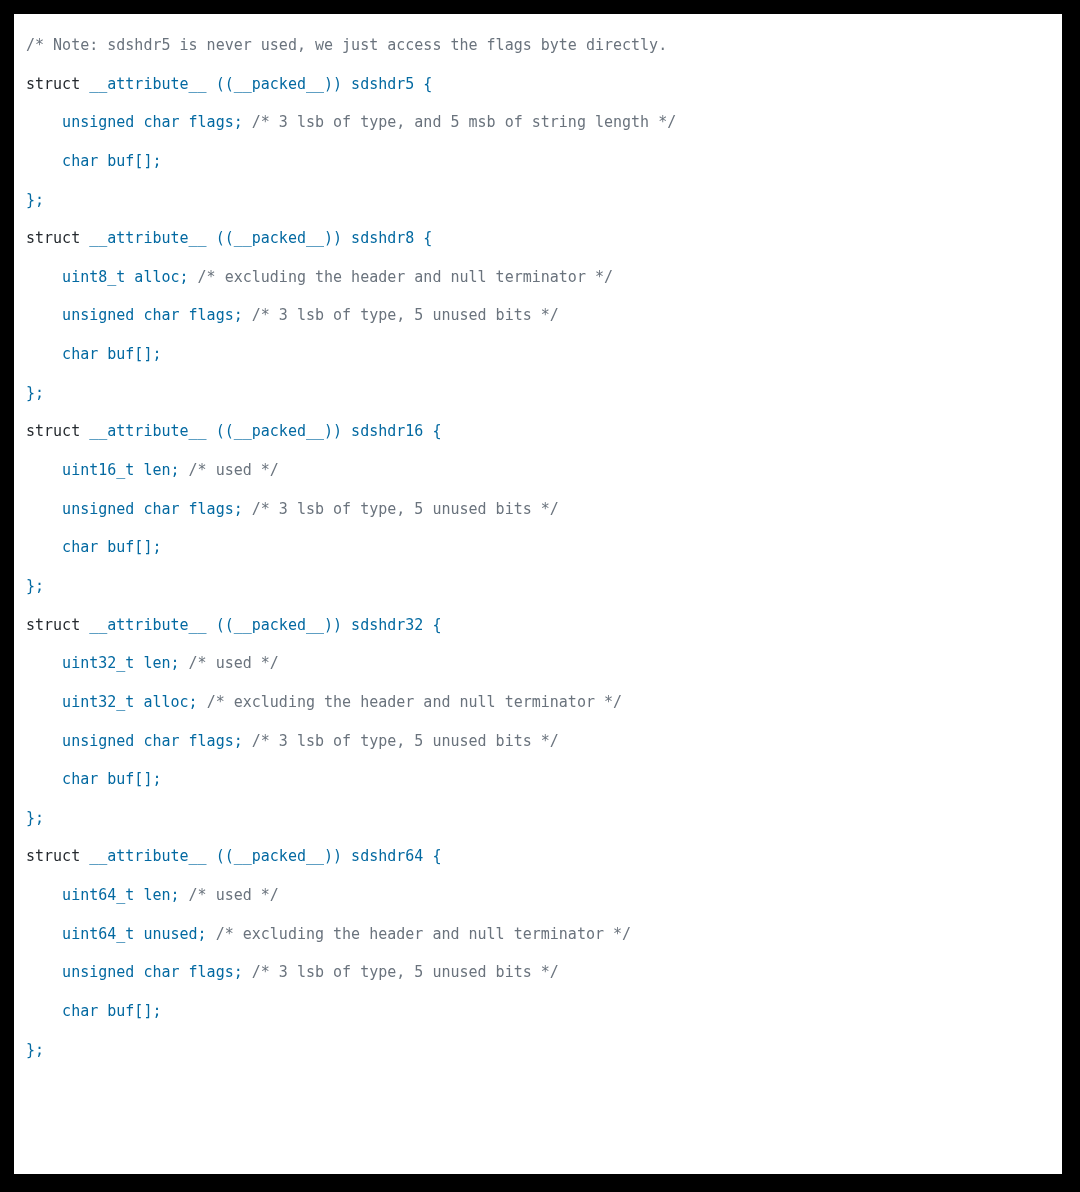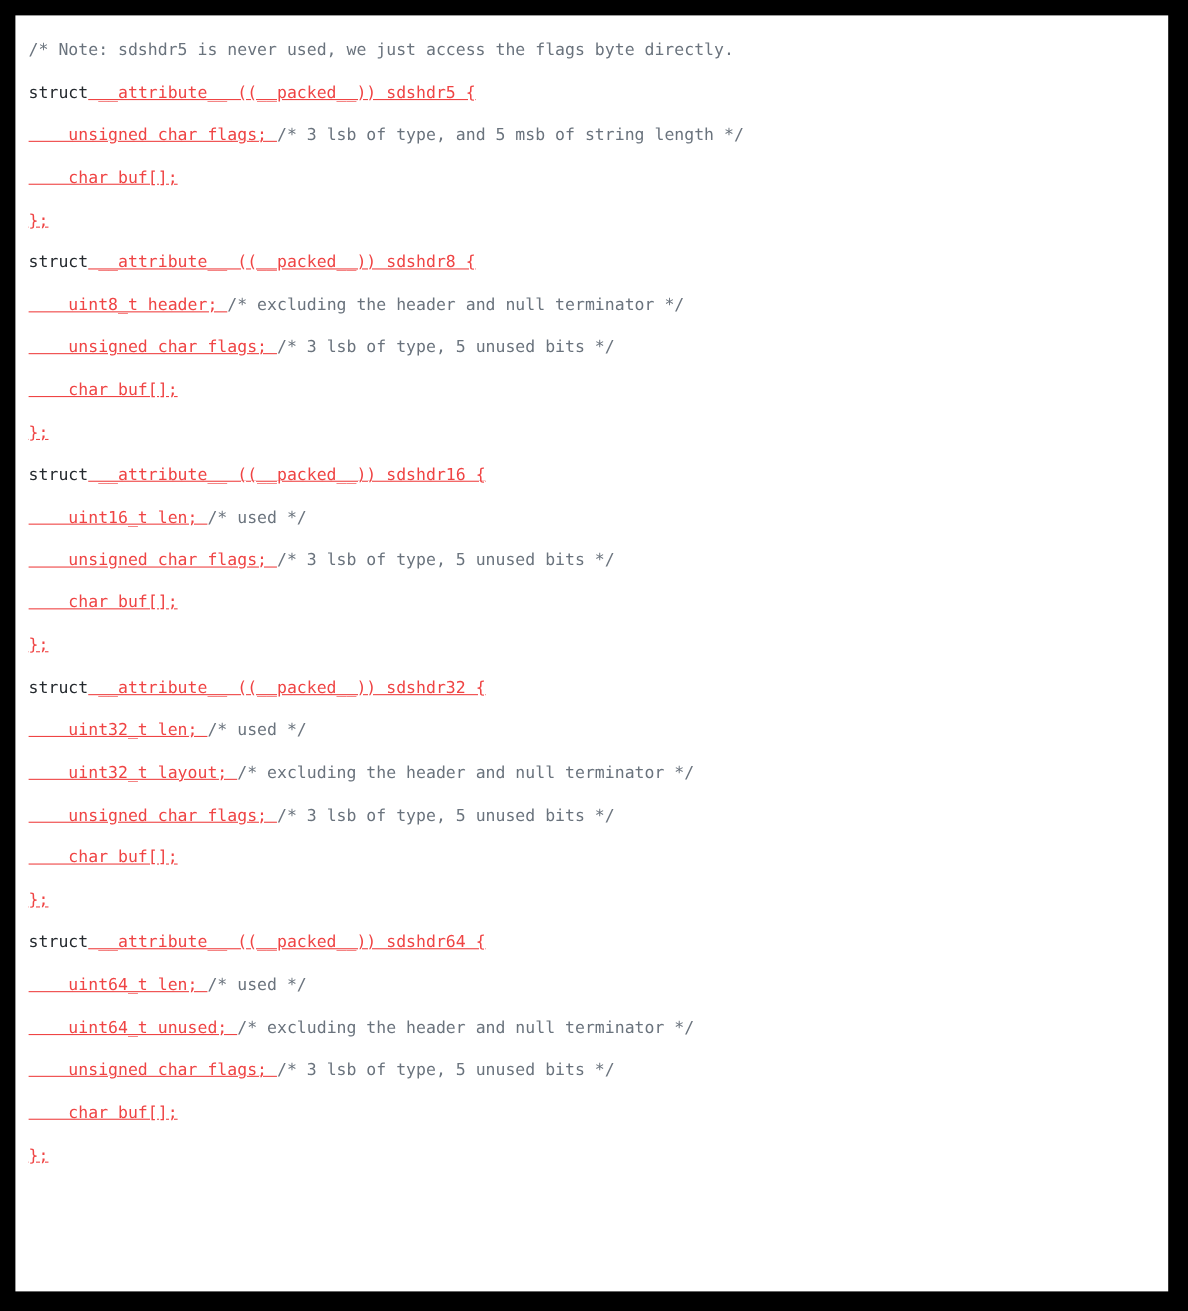--- a/index.html
+++ b/index.html
@@ -31,47 +31,47 @@
     height: 38.65px;
     line-height: 38.65px;
     font-size: 15px;
     font-family: "DejaVu Sans Mono", monospace;
     white-space: pre;
     padding-left: 12px;
     letter-spacing: 0px;
     color: #24292e;
   }
   .tok { white-space: pre; }
-  .tok-code    { color: #ef4444; text-decoration: underline; }
+  .tok-code    { color: #0369a1; }
   .tok-comment { color: #6a737d; }
 </style>
 </head>
 <body>
 
 <div id="code-frame">
   <div id="code-panel">
     <div id="code-body">
         <div class="code-line"><span class="tok tok-comment">/* Note: sdshdr5 is never used, we just access the flags byte directly.</span></div>
         <div class="code-line"><span class="tok tok-keyword">struct</span><span class="tok tok-code"> __attribute__ ((__packed__)) sdshdr5 {</span></div>
         <div class="code-line"><span class="tok tok-code">    unsigned char flags; </span><span class="tok tok-comment">/* 3 lsb of type, and 5 msb of string length */</span></div>
         <div class="code-line"><span class="tok tok-code">    char buf[];</span></div>
         <div class="code-line"><span class="tok tok-code">};</span></div>
         <div class="code-line"><span class="tok tok-keyword">struct</span><span class="tok tok-code"> __attribute__ ((__packed__)) sdshdr8 {</span></div>
-        <div class="code-line"><span class="tok tok-code">    uint8_t header; </span><span class="tok tok-comment">/* excluding the header and null terminator */</span></div>
+        <div class="code-line"><span class="tok tok-code">    uint8_t alloc; </span><span class="tok tok-comment">/* excluding the header and null terminator */</span></div>
         <div class="code-line"><span class="tok tok-code">    unsigned char flags; </span><span class="tok tok-comment">/* 3 lsb of type, 5 unused bits */</span></div>
         <div class="code-line"><span class="tok tok-code">    char buf[];</span></div>
         <div class="code-line"><span class="tok tok-code">};</span></div>
         <div class="code-line"><span class="tok tok-keyword">struct</span><span class="tok tok-code"> __attribute__ ((__packed__)) sdshdr16 {</span></div>
         <div class="code-line"><span class="tok tok-code">    uint16_t len; </span><span class="tok tok-comment">/* used */</span></div>
         <div class="code-line"><span class="tok tok-code">    unsigned char flags; </span><span class="tok tok-comment">/* 3 lsb of type, 5 unused bits */</span></div>
         <div class="code-line"><span class="tok tok-code">    char buf[];</span></div>
         <div class="code-line"><span class="tok tok-code">};</span></div>
         <div class="code-line"><span class="tok tok-keyword">struct</span><span class="tok tok-code"> __attribute__ ((__packed__)) sdshdr32 {</span></div>
         <div class="code-line"><span class="tok tok-code">    uint32_t len; </span><span class="tok tok-comment">/* used */</span></div>
-        <div class="code-line"><span class="tok tok-code">    uint32_t layout; </span><span class="tok tok-comment">/* excluding the header and null terminator */</span></div>
+        <div class="code-line"><span class="tok tok-code">    uint32_t alloc; </span><span class="tok tok-comment">/* excluding the header and null terminator */</span></div>
         <div class="code-line"><span class="tok tok-code">    unsigned char flags; </span><span class="tok tok-comment">/* 3 lsb of type, 5 unused bits */</span></div>
         <div class="code-line"><span class="tok tok-code">    char buf[];</span></div>
         <div class="code-line"><span class="tok tok-code">};</span></div>
         <div class="code-line"><span class="tok tok-keyword">struct</span><span class="tok tok-code"> __attribute__ ((__packed__)) sdshdr64 {</span></div>
         <div class="code-line"><span class="tok tok-code">    uint64_t len; </span><span class="tok tok-comment">/* used */</span></div>
         <div class="code-line"><span class="tok tok-code">    uint64_t unused; </span><span class="tok tok-comment">/* excluding the header and null terminator */</span></div>
         <div class="code-line"><span class="tok tok-code">    unsigned char flags; </span><span class="tok tok-comment">/* 3 lsb of type, 5 unused bits */</span></div>
         <div class="code-line"><span class="tok tok-code">    char buf[];</span></div>
         <div class="code-line"><span class="tok tok-code">};</span></div>
       </div>

